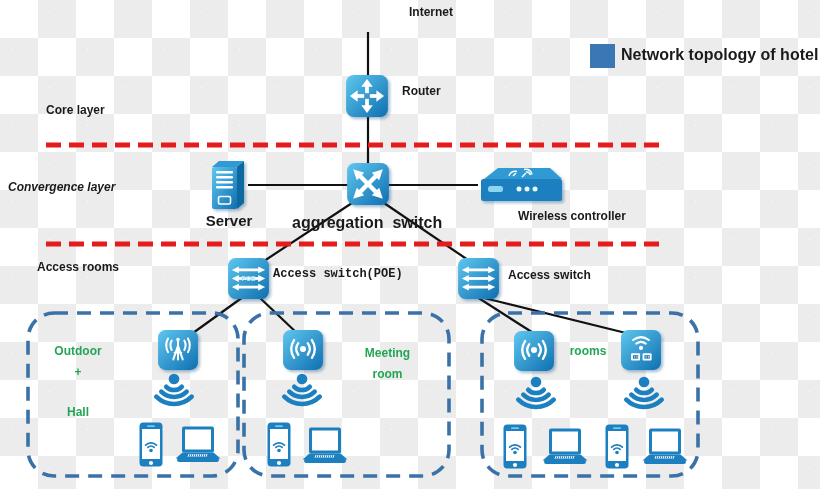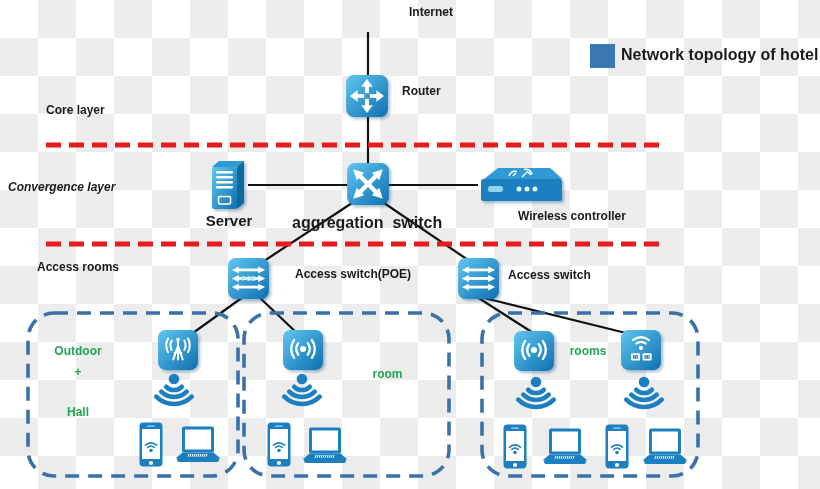--- a/index.html
+++ b/index.html
@@ -275,21 +275,21 @@
         <use href="#sym-wc"></use>
       </svg>
     </div>
   <div class="lbl" style="left:482px;top:210px;margin-left:36px;">Wireless controller</div>
 
   <div class="node shadowed" style="left:227px;top:257px;">
       <svg width="43" height="43">
         <use href="#sym-poesw"></use>
       </svg>
     </div>
-  <div class="lbl" style="left:295px;top:268px;">Access switch(POE)</div>
+  <div class="lbl" style="left:273px;top:268px;font-family:Liberation Mono, monospace;">Access switch(POE)</div>
 
   <div class="node shadowed" style="left:457px;top:257px;">
       <svg width="43" height="43">
         <use href="#sym-accsw"></use>
       </svg>
     </div>
   <div class="lbl" style="left:508px;top:269px;">Access switch</div>
 
   <div class="lbl green" style="left:38px;top:345px;width:80px;">Outdoor</div>
   <div class="lbl green" style="left:38px;top:366px;width:80px;">+</div>
@@ -313,20 +313,21 @@
       <svg width="46" height="38">
         <use href="#sym-laptop"></use>
       </svg>
     </div>
 
   <div class="node shadowed" style="left:282px;top:329px;">
       <svg width="42" height="42">
         <use href="#sym-ap-indoor"></use>
       </svg>
     </div>
+  <div class="lbl green" style="left:340px;top:347px;width:95px;">Meeting</div>
   <div class="lbl green" style="left:340px;top:368px;width:95px;">room</div>
   <div class="node" style="left:280px;top:372px;">
       <svg width="44" height="36">
         <use href="#sym-wifi"></use>
       </svg>
     </div>
   <div class="node" style="left:267px;top:422px;">
       <svg width="24" height="45">
         <use href="#sym-phone"></use>
       </svg>

